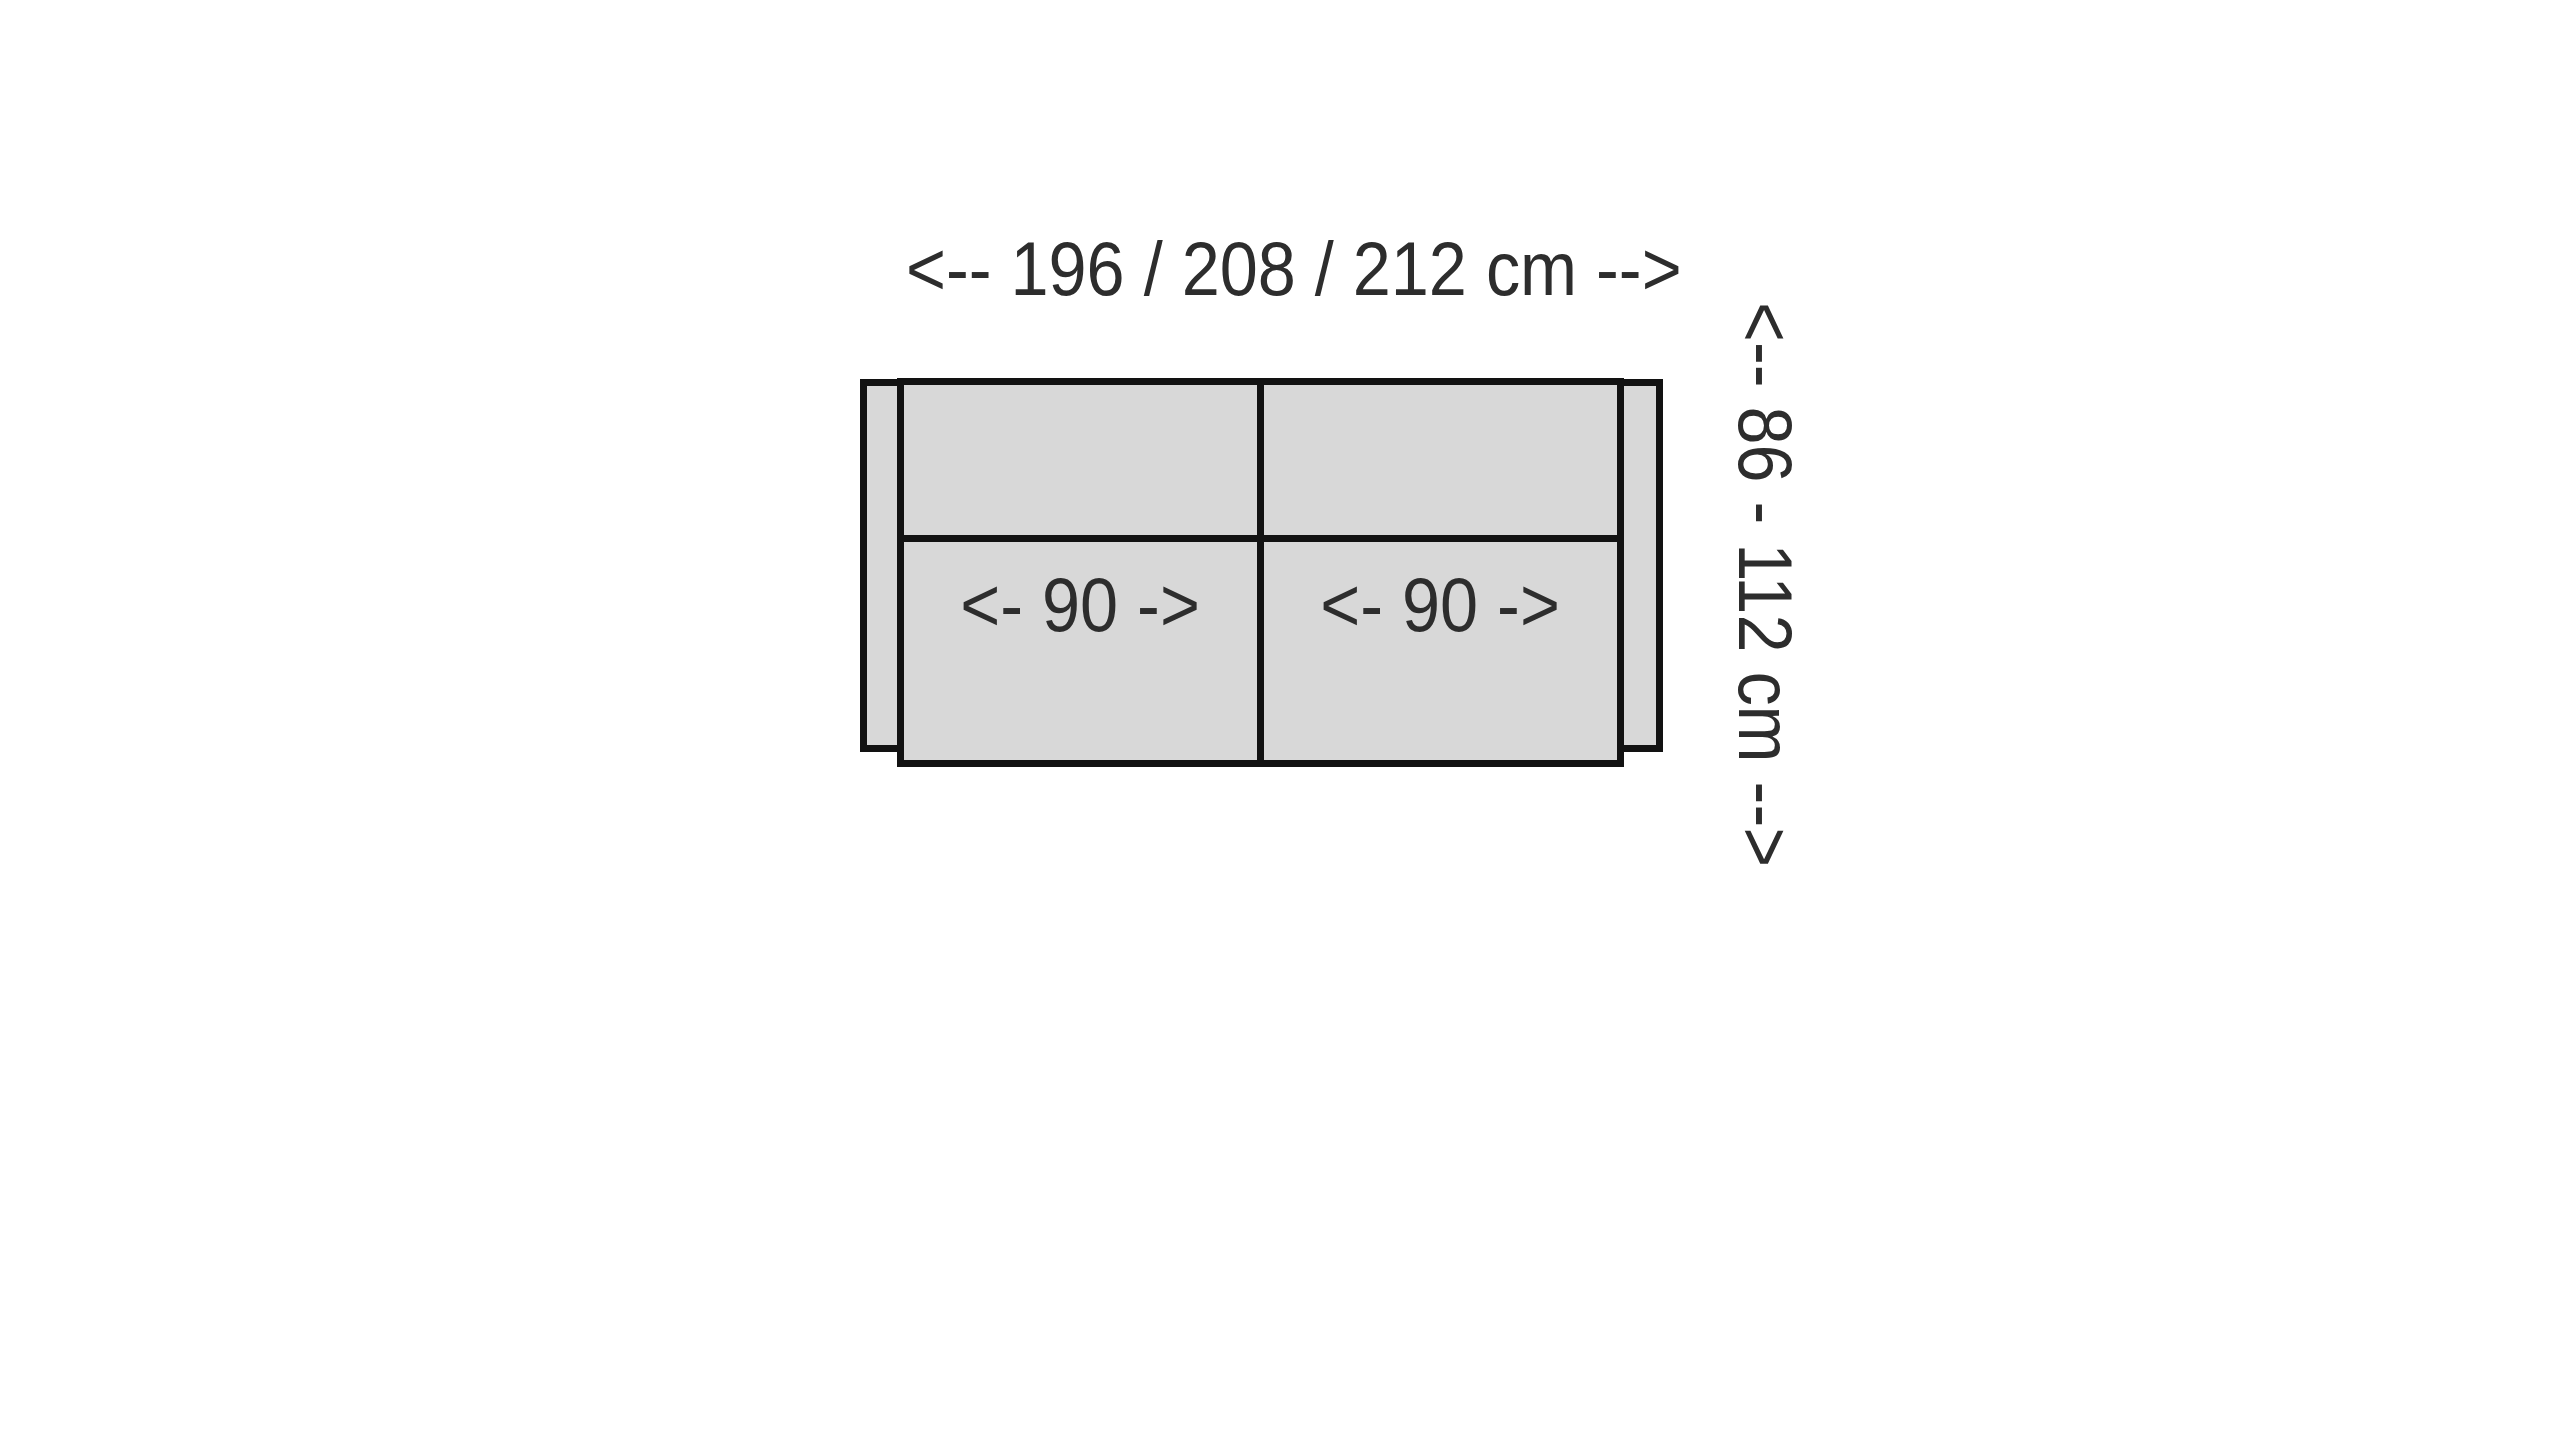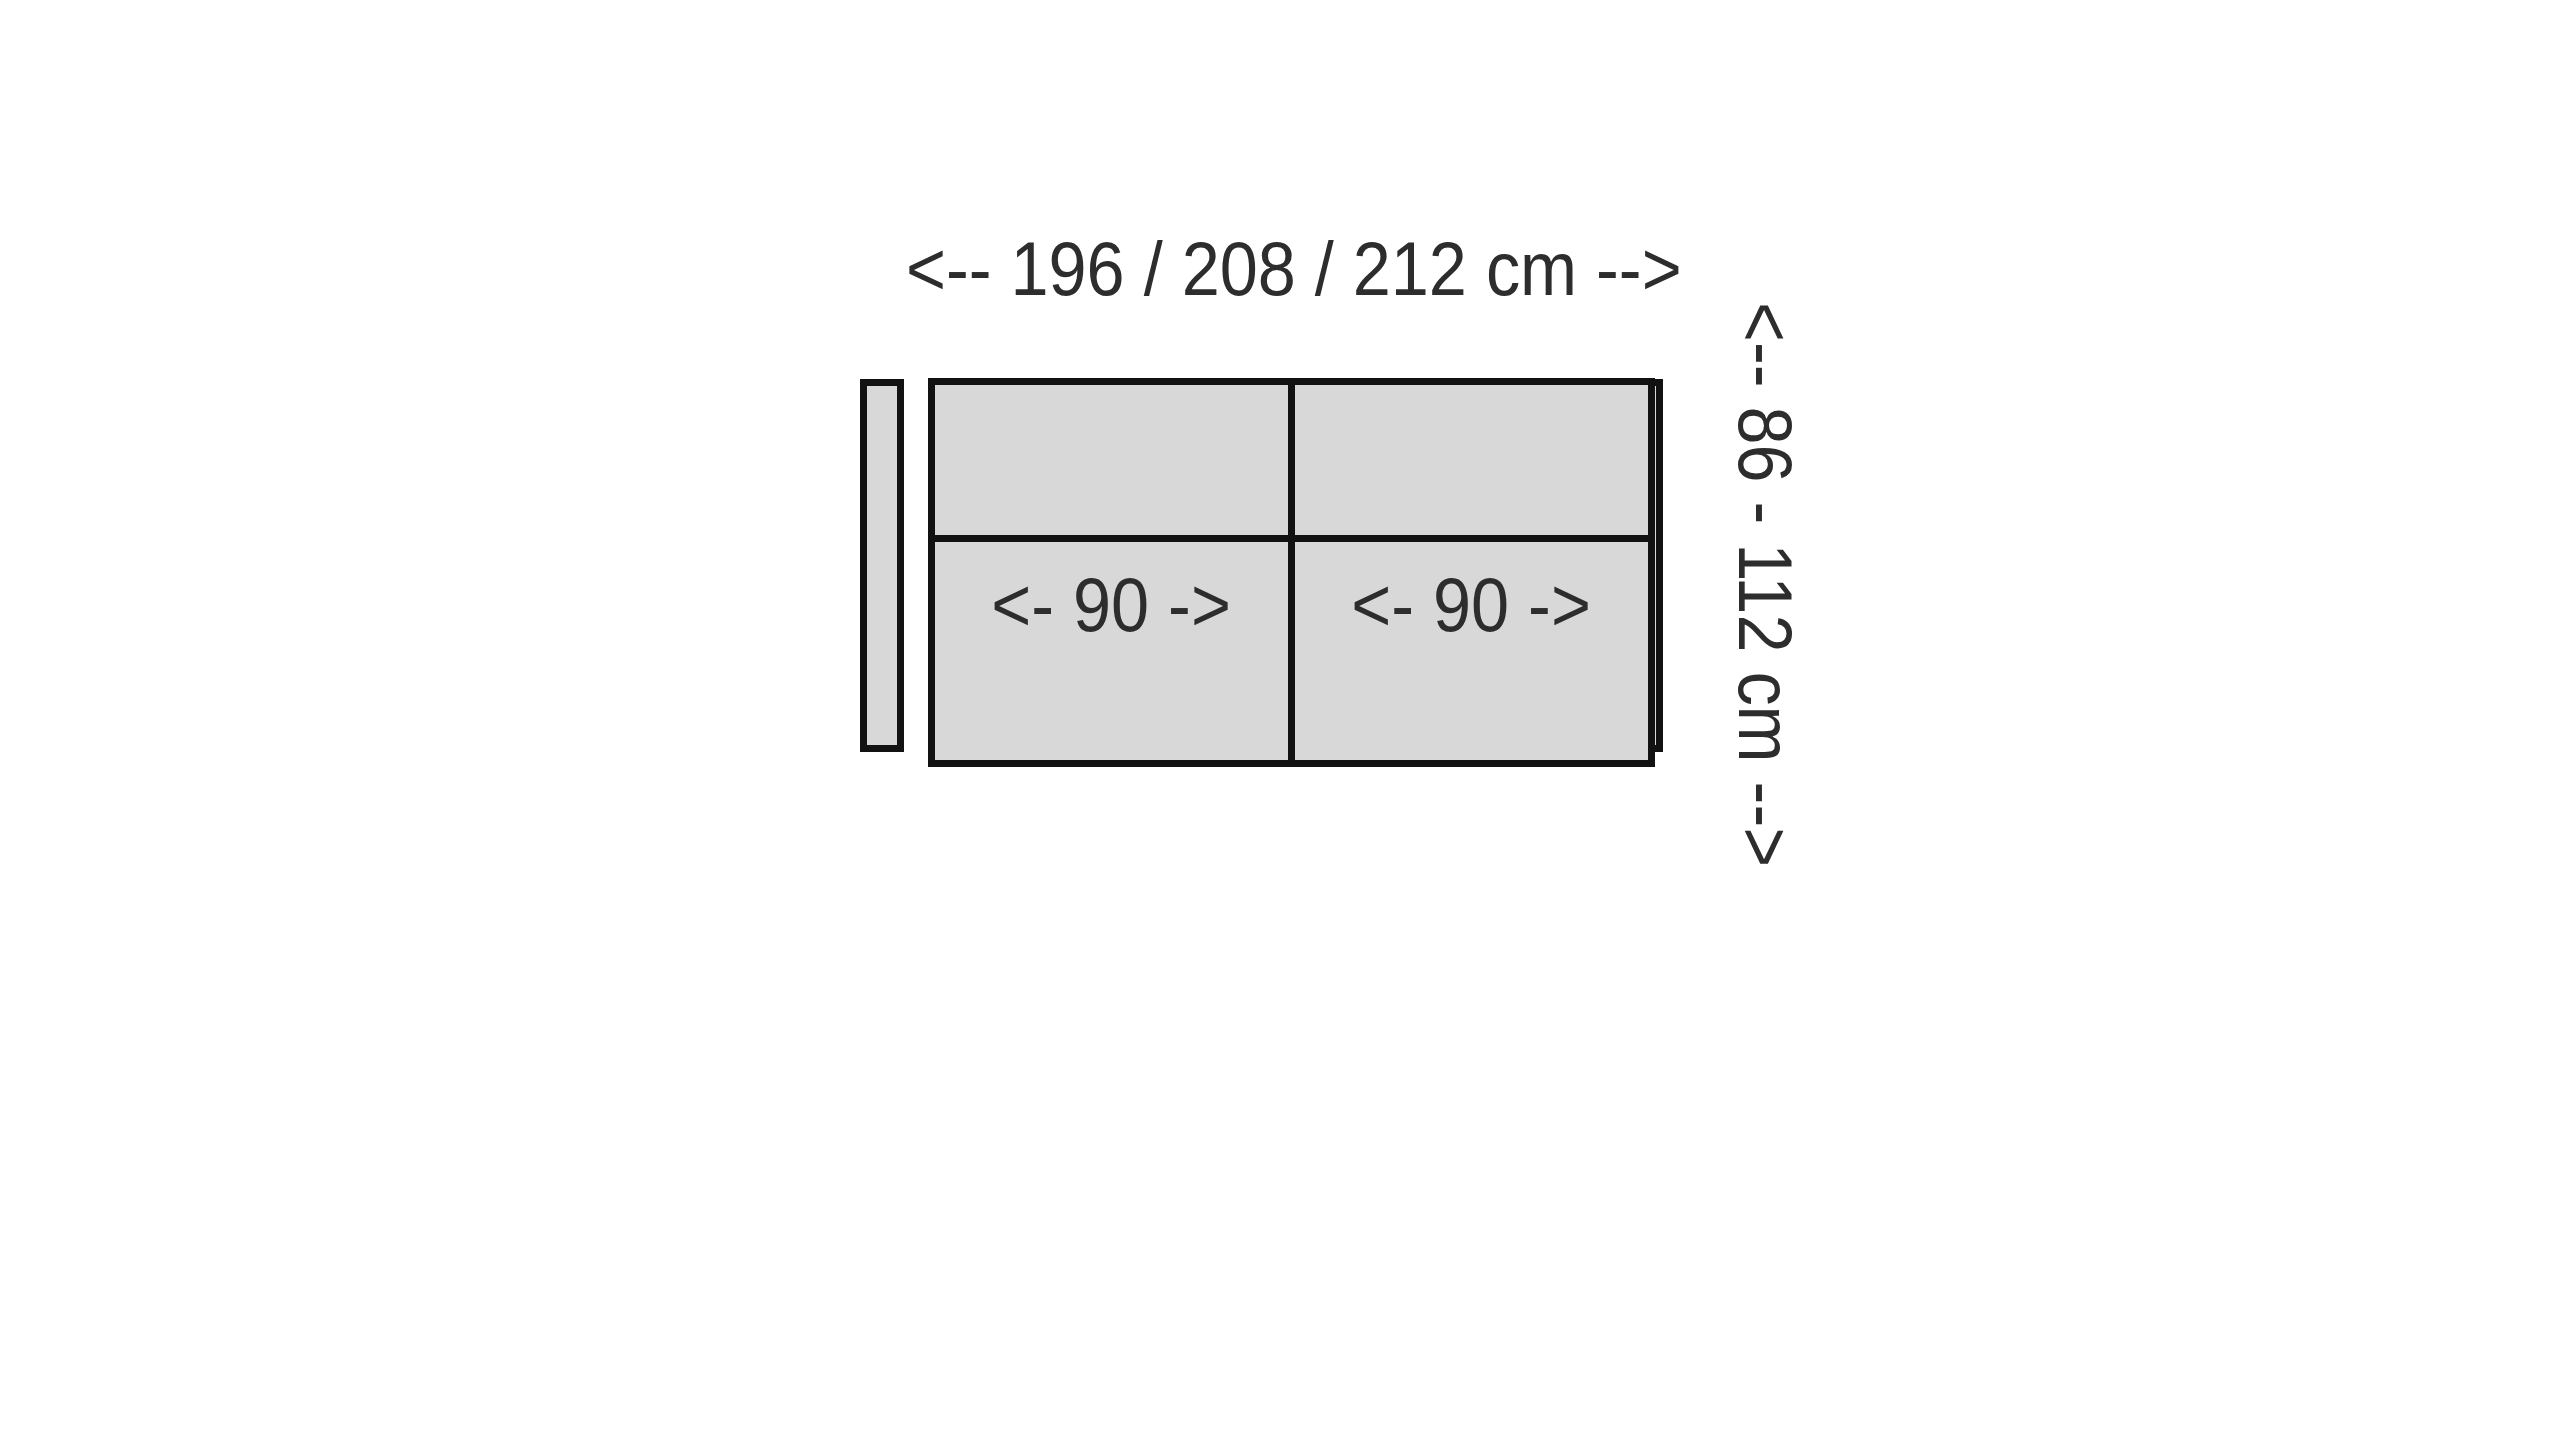--- a/index.html
+++ b/index.html
@@ -49,21 +49,21 @@
     position:absolute;
     top:379px; height:373px;
     background:var(--fill);
     border:7px solid var(--outline);
     z-index:1;
   }
   .armrest-left{ left:860px;  width:44px; }
   .armrest-right{ left:1617px; width:46px; }
   .body{
     position:absolute;
-    left:928px; top:378px;
+    left:897px; top:378px;
     width:727px; height:389px;
     background:var(--outline);
     padding:7px;
     display:grid;
     grid-template-columns:1fr 1fr;
     grid-template-rows:150px 1fr;
     gap:7px;
     z-index:2;
   }
   .cell{

